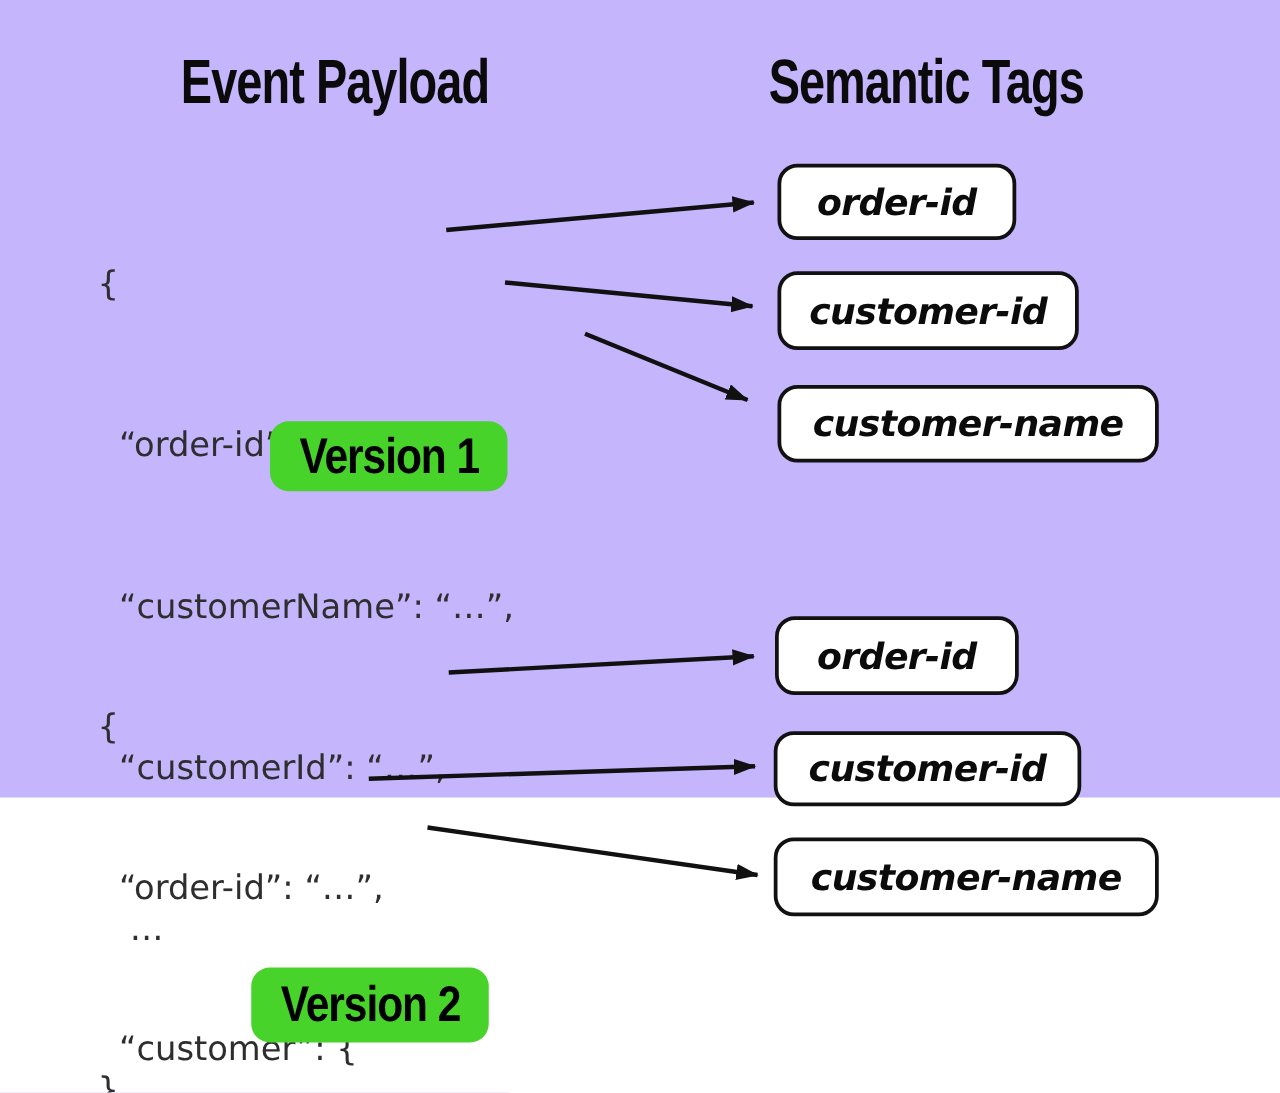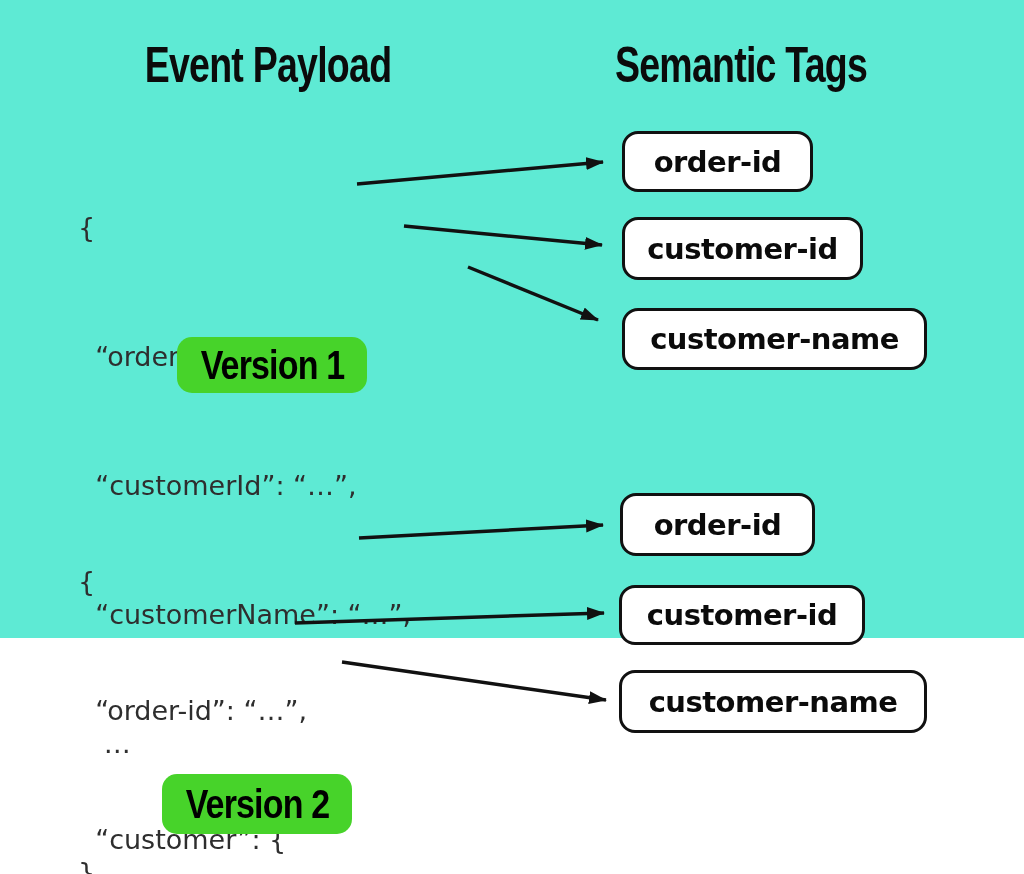--- a/index.html
+++ b/index.html
@@ -4,21 +4,21 @@
 <style>
   :root{
     --badge-green:#47d32a;
     --ink:#111111;
     --code-text:#2e2e2e;
   }
   *{margin:0;padding:0;box-sizing:border-box;}
   html,body{background:#ffffff;}
   body{width:1024px;height:874px;position:relative;overflow:hidden;
        font-family:"Liberation Sans",sans-serif;}
-  .canvas{position:absolute;left:0;top:0;width:1024px;height:638px;background:#5eead4;}
+  .canvas{position:absolute;left:0;top:0;width:1024px;height:638px;background:#c4b5fd;}
 
   .col-title{
     position:absolute;width:400px;text-align:center;
     font-family:"Liberation Sans",sans-serif;
     font-weight:700;font-size:50px;line-height:58px;color:#0b0b0b;
     transform:scaleX(.75);transform-origin:center top;
     letter-spacing:-1px;white-space:nowrap;
   }
   .col-title.left{left:68px;top:36px;}
   .col-title.right{left:541px;top:36px;}
@@ -29,32 +29,33 @@
     font-size:27px;line-height:43px;color:var(--code-text);
     white-space:pre;
   }
   .code.v1{left:78px;top:120px;}
   .code.v2{left:78px;top:474px;}
 
   .badge{
     position:absolute;display:flex;align-items:center;justify-content:center;
     background:var(--badge-green);border-radius:15px;
     font-weight:700;font-size:40px;color:#000;
-    transform-origin:center center;white-space:nowrap;
+    transform-origin:center center;white-space:nowrap;margin-left:39px;
   }
   .badge .inner{display:inline-block;transform:scaleX(.85);letter-spacing:-1px;}
   .badge.v1{left:177px;top:337px;width:190px;height:56px;}
   .badge.v2{left:162px;top:774px;width:190px;height:60px;}
 
   .tag{
     position:absolute;display:flex;align-items:center;justify-content:center;
     background:#fff;border:3.5px solid var(--ink);border-radius:16px;
     font-family:"DejaVu Sans",sans-serif;
     font-weight:700;font-size:29px;color:#0b0b0b;letter-spacing:-0.5px;
     white-space:nowrap;
+    font-style:italic;
   }
   .tag.t1a{left:622px;top:131px;width:191px;height:61px;}
   .tag.t1b{left:622px;top:217px;width:241px;height:63px;}
   .tag.t1c{left:622px;top:308px;width:305px;height:62px;}
   .tag.t2a{left:620px;top:493px;width:195px;height:63px;}
   .tag.t2b{left:619px;top:585px;width:246px;height:60px;}
   .tag.t2c{left:619px;top:670px;width:308px;height:63px;}
 
   svg.arrows{position:absolute;left:0;top:0;width:1024px;height:874px;pointer-events:none;}
   svg.arrows line{stroke:var(--ink);stroke-width:3.5;}
@@ -63,22 +64,22 @@
 <body>
 
 <div class="canvas">
 
   <div class="col-title left">Event Payload</div>
   <div class="col-title right">Semantic Tags</div>
 
   <div class="code v1">
     <div class="code-line">{</div>
     <div class="code-line">  “order-id”: “…”,</div>
+    <div class="code-line">  “customerName”: “…”,</div>
     <div class="code-line">  “customerId”: “…”,</div>
-    <div class="code-line">  “customerName”: “…”,</div>
     <div class="code-line">   …</div>
     <div class="code-line">}</div>
   </div>
 
   <div class="badge v1">
     <span class="inner">Version 1</span>
   </div>
 
   <div class="tag t1a">order-id</div>
   <div class="tag t1b">customer-id</div>

